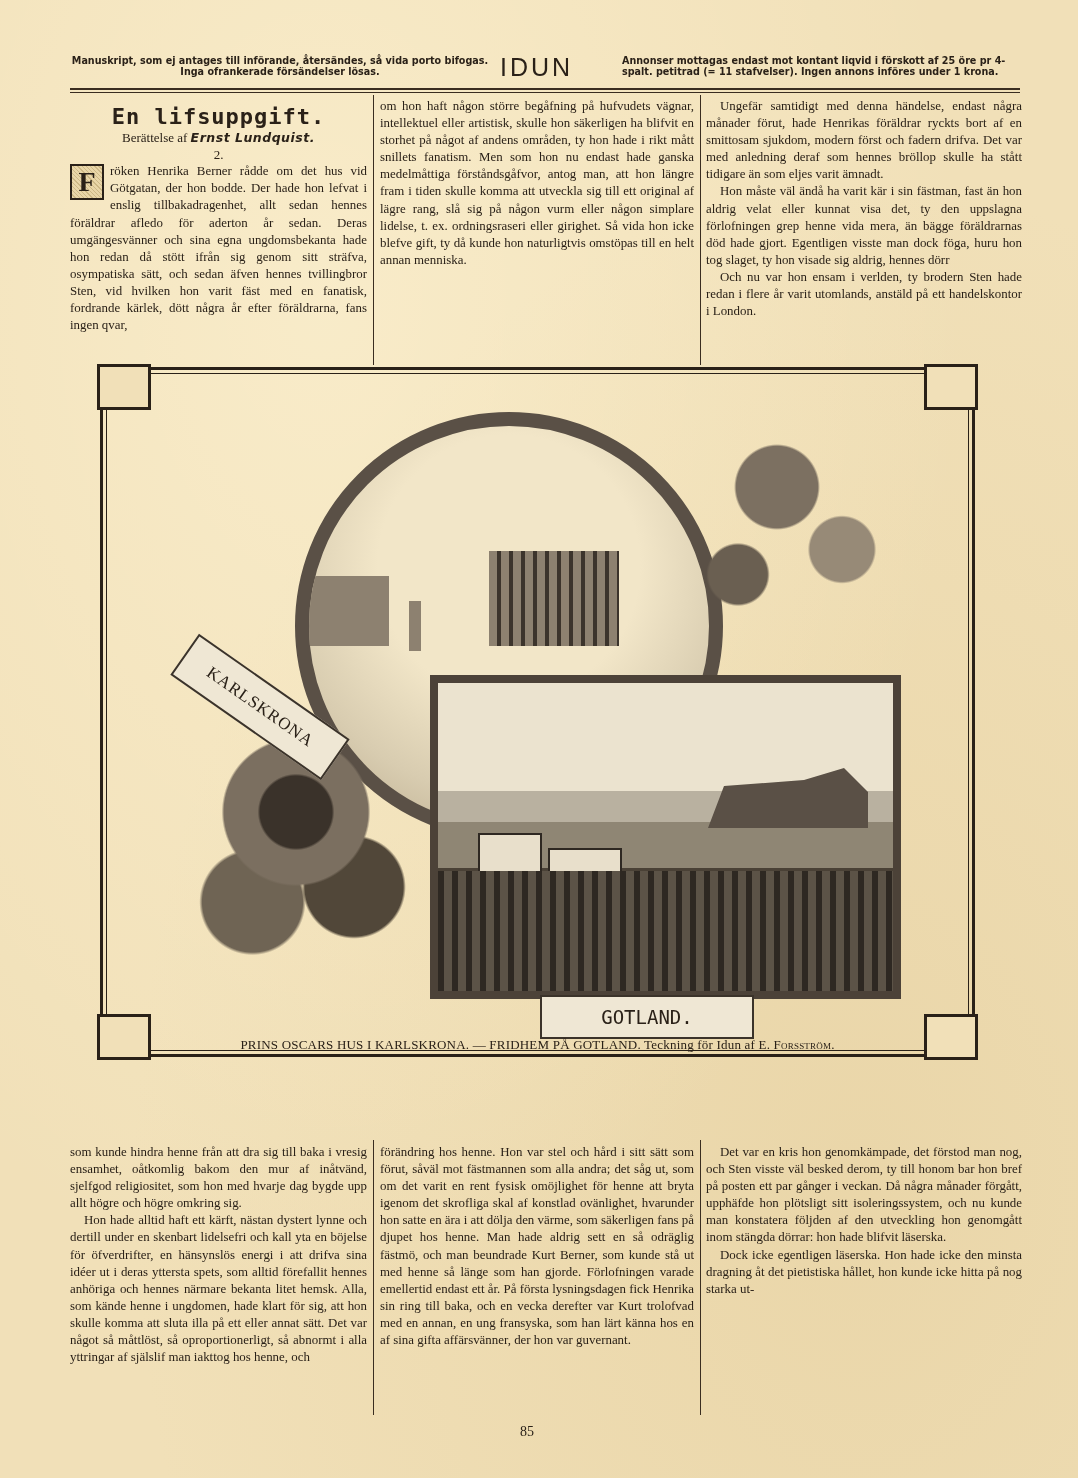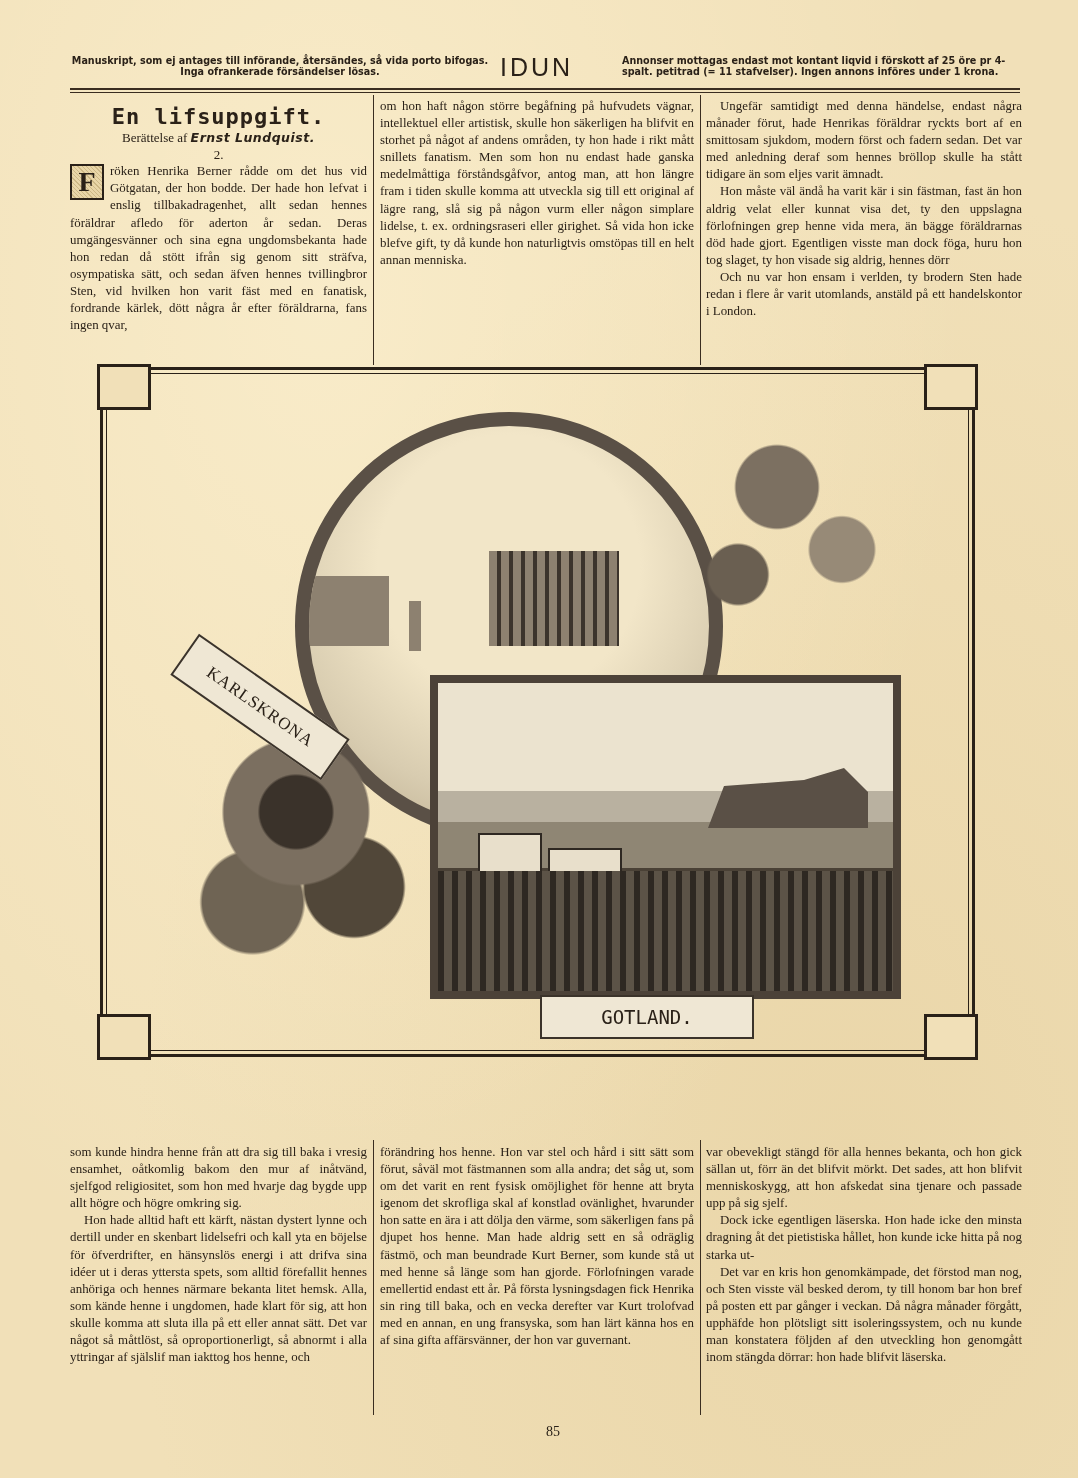--- a/index.html
+++ b/index.html
@@ -56,21 +56,21 @@
                    radial-gradient(circle at 70% 55%, #978a77 0 14%, transparent 15%),
                    radial-gradient(circle at 30% 65%, #6a5f51 0 12%, transparent 13%);}
   .ribbon-k{position:absolute;left:68px;top:315px;width:180px;height:46px;background:#efe7d4;
             border:2px solid #3b332a;transform:rotate(35deg);display:flex;align-items:center;justify-content:center;
             font-size:17px;letter-spacing:1px;}
   .ribbon-f{position:absolute;left:440px;top:628px;width:210px;height:40px;background:#efe7d4;
             border:2px solid #3b332a;display:flex;align-items:center;justify-content:center;
             font-family:"DejaVu Sans Mono","Liberation Mono",monospace;font-size:19px;}
   .caption{position:absolute;left:0;right:0;top:670px;text-align:center;font-size:13px;letter-spacing:.2px;}
   .caption .sc{font-variant:small-caps;}
-  .folio{position:absolute;top:1424px;left:520px;width:40px;text-align:right;font-size:14px;}
+  .folio{position:absolute;top:1424px;left:520px;width:40px;text-align:left;font-size:14px;}
 </style>
 </head>
 <body>
 
 <div class="page">
 
   <div class="mast">
     <div class="mast-left">Manuskript, som ej antages till införande, återsändes, så vida porto bifogas. Inga ofrankerade försändelser lösas.</div>
     <div class="mast-title">IDUN</div>
     <div class="mast-right">Annonser mottagas endast mot kontant liqvid i förskott af 25 öre pr 4-spalt. petitrad (= 11 stafvelser). Ingen annons införes under 1 krona.</div>
@@ -91,21 +91,21 @@
     <p class="noind">
       <span class="dropcap">F</span><span>röken Henrika Berner rådde om det hus vid Götgatan, der hon bodde. Der hade hon lefvat i enslig tillbakadragenhet, allt sedan hennes föräldrar afledo för aderton år sedan. Deras umgängesvänner och sina egna ungdomsbekanta hade hon redan då stött ifrån sig genom sitt sträfva, osympatiska sätt, och sedan äfven hennes tvillingbror Sten, vid hvilken hon varit fäst med en fanatisk, fordrande kärlek, dött några år efter föräldrarna, fans ingen qvar,</span>
     </p>
   </div>
 
   <div class="col" style="left:380px;top:98px;width:314px;">
     <p class="noind">om hon haft någon större begåfning på hufvudets vägnar, intellektuel eller artistisk, skulle hon säkerligen ha blifvit en storhet på något af andens områden, ty hon hade i rikt mått snillets fanatism. Men som hon nu endast hade ganska medelmåttiga förståndsgåfvor, antog man, att hon längre fram i tiden skulle komma att utveckla sig till ett original af lägre rang, slå sig på någon vurm eller någon simplare lidelse, t. ex. ordningsraseri eller girighet. Så vida hon icke blefve gift, ty då kunde hon naturligtvis omstöpas till en helt annan menniska.</p>
   </div>
 
   <div class="col" style="left:706px;top:98px;width:316px;">
-    <p>Ungefär samtidigt med denna händelse, endast några månader förut, hade Henrikas föräldrar ryckts bort af en smittosam sjukdom, modern först och fadern sedan. Det var med anledning deraf som hennes bröllop skulle ha stått tidigare än som eljes varit ämnadt.</p>
+    <p>Ungefär samtidigt med denna händelse, endast några månader förut, hade Henrikas föräldrar ryckts bort af en smittosam sjukdom, modern först och fadern drifva. Det var med anledning deraf som hennes bröllop skulle ha stått tidigare än som eljes varit ämnadt.</p>
     <p>Hon måste väl ändå ha varit kär i sin fästman, fast än hon aldrig velat eller kunnat visa det, ty den uppslagna förlofningen grep henne vida mera, än bägge föräldrarnas död hade gjort. Egentligen visste man dock föga, huru hon tog slaget, ty hon visade sig aldrig, hennes dörr</p>
     <p>Och nu var hon ensam i verlden, ty brodern Sten hade redan i flere år varit utomlands, anstäld på ett handelskontor i London.</p>
   </div>
 
   <div class="frame">
     <div class="frame-outer"></div>
     <div class="frame-inner"></div>
     <div class="frame-notch" style="left:-3px;top:-3px;"></div>
     <div class="frame-notch" style="right:-3px;top:-3px;"></div>
     <div class="frame-notch" style="left:-3px;bottom:-3px;"></div>
@@ -124,34 +124,38 @@
       <div class="house" style="left:40px;top:150px;width:60px;height:40px;"></div>
       <div class="house" style="left:110px;top:165px;width:70px;height:45px;"></div>
       <div class="trees"></div>
     </div>
 
     <div class="flowers"></div>
 
     <div class="ribbon-k">KARLSKRONA</div>
     <div class="ribbon-f">GOTLAND.</div>
 
+    <div class="caption">
+      <span>PRINS OSCARS HUS I KARLSKRONA. — FRIDHEM PÅ GOTLAND.</span>
+      <span>Teckning för Idun af</span>
+      <span class="sc">E. Forsström.</span>
+    </div>
   </div>
 
   <div class="vline" style="left:373px;top:1140px;height:275px;"></div>
   <div class="vline" style="left:700px;top:1140px;height:275px;"></div>
 
   <div class="col" style="left:70px;top:1144px;width:297px;">
     <p class="noind">som kunde hindra henne från att dra sig till baka i vresig ensamhet, oåtkomlig bakom den mur af inåtvänd, sjelfgod religiositet, som hon med hvarje dag bygde upp allt högre och högre omkring sig.</p>
     <p>Hon hade alltid haft ett kärft, nästan dystert lynne och dertill under en skenbart lidelsefri och kall yta en böjelse för öfverdrifter, en hänsynslös energi i att drifva sina idéer ut i deras yttersta spets, som alltid förefallit hennes anhöriga och hennes närmare bekanta litet hemsk. Alla, som kände henne i ungdomen, hade klart för sig, att hon skulle komma att sluta illa på ett eller annat sätt. Det var något så måttlöst, så oproportionerligt, så abnormt i alla yttringar af själslif man iakttog hos henne, och</p>
   </div>
 
   <div class="col" style="left:380px;top:1144px;width:314px;">
     <p class="noind">förändring hos henne. Hon var stel och hård i sitt sätt som förut, såväl mot fästmannen som alla andra; det såg ut, som om det varit en rent fysisk omöjlighet för henne att bryta igenom det skrofliga skal af konstlad ovänlighet, hvarunder hon satte en ära i att dölja den värme, som säkerligen fans på djupet hos henne. Man hade aldrig sett en så odräglig fästmö, och man beundrade Kurt Berner, som kunde stå ut med henne så länge som han gjorde. Förlofningen varade emellertid endast ett år. På första lysningsdagen fick Henrika sin ring till baka, och en vecka derefter var Kurt trolofvad med en annan, en ung fransyska, som han lärt känna hos en af sina gifta affärsvänner, der hon var guvernant.</p>
   </div>
 
   <div class="col" style="left:706px;top:1144px;width:316px;">
-    <p class="noind">var obevekligt stängd för alla hennes bekanta, och hon gick sällan ut, förr än det blifvit mörkt. Det sades, att hon blifvit menniskoskygg, att hon afskedat sina tjenare och passade upp på sig sjelf.</p>
+    <p>Det var en kris hon genomkämpade, det förstod man nog, och Sten visste väl besked derom, ty till honom bar hon bref på posten ett par gånger i veckan. Då några månader förgått, upphäfde hon plötsligt sitt isoleringssystem, och nu kunde man konstatera följden af den utveckling hon genomgått inom stängda dörrar: hon hade blifvit läserska.</p>
     <p>Dock icke egentligen läserska. Hon hade icke den minsta dragning åt det pietistiska hållet, hon kunde icke hitta på nog starka ut-</p>
-    <p>Det var en kris hon genomkämpade, det förstod man nog, och Sten visste väl besked derom, ty till honom bar hon bref på posten ett par gånger i veckan. Då några månader förgått, upphäfde hon plötsligt sitt isoleringssystem, och nu kunde man konstatera följden af den utveckling hon genomgått inom stängda dörrar: hon hade blifvit läserska.</p>
   </div>
 
   <div class="folio">85</div>
 </div>
 
 </body></html>

